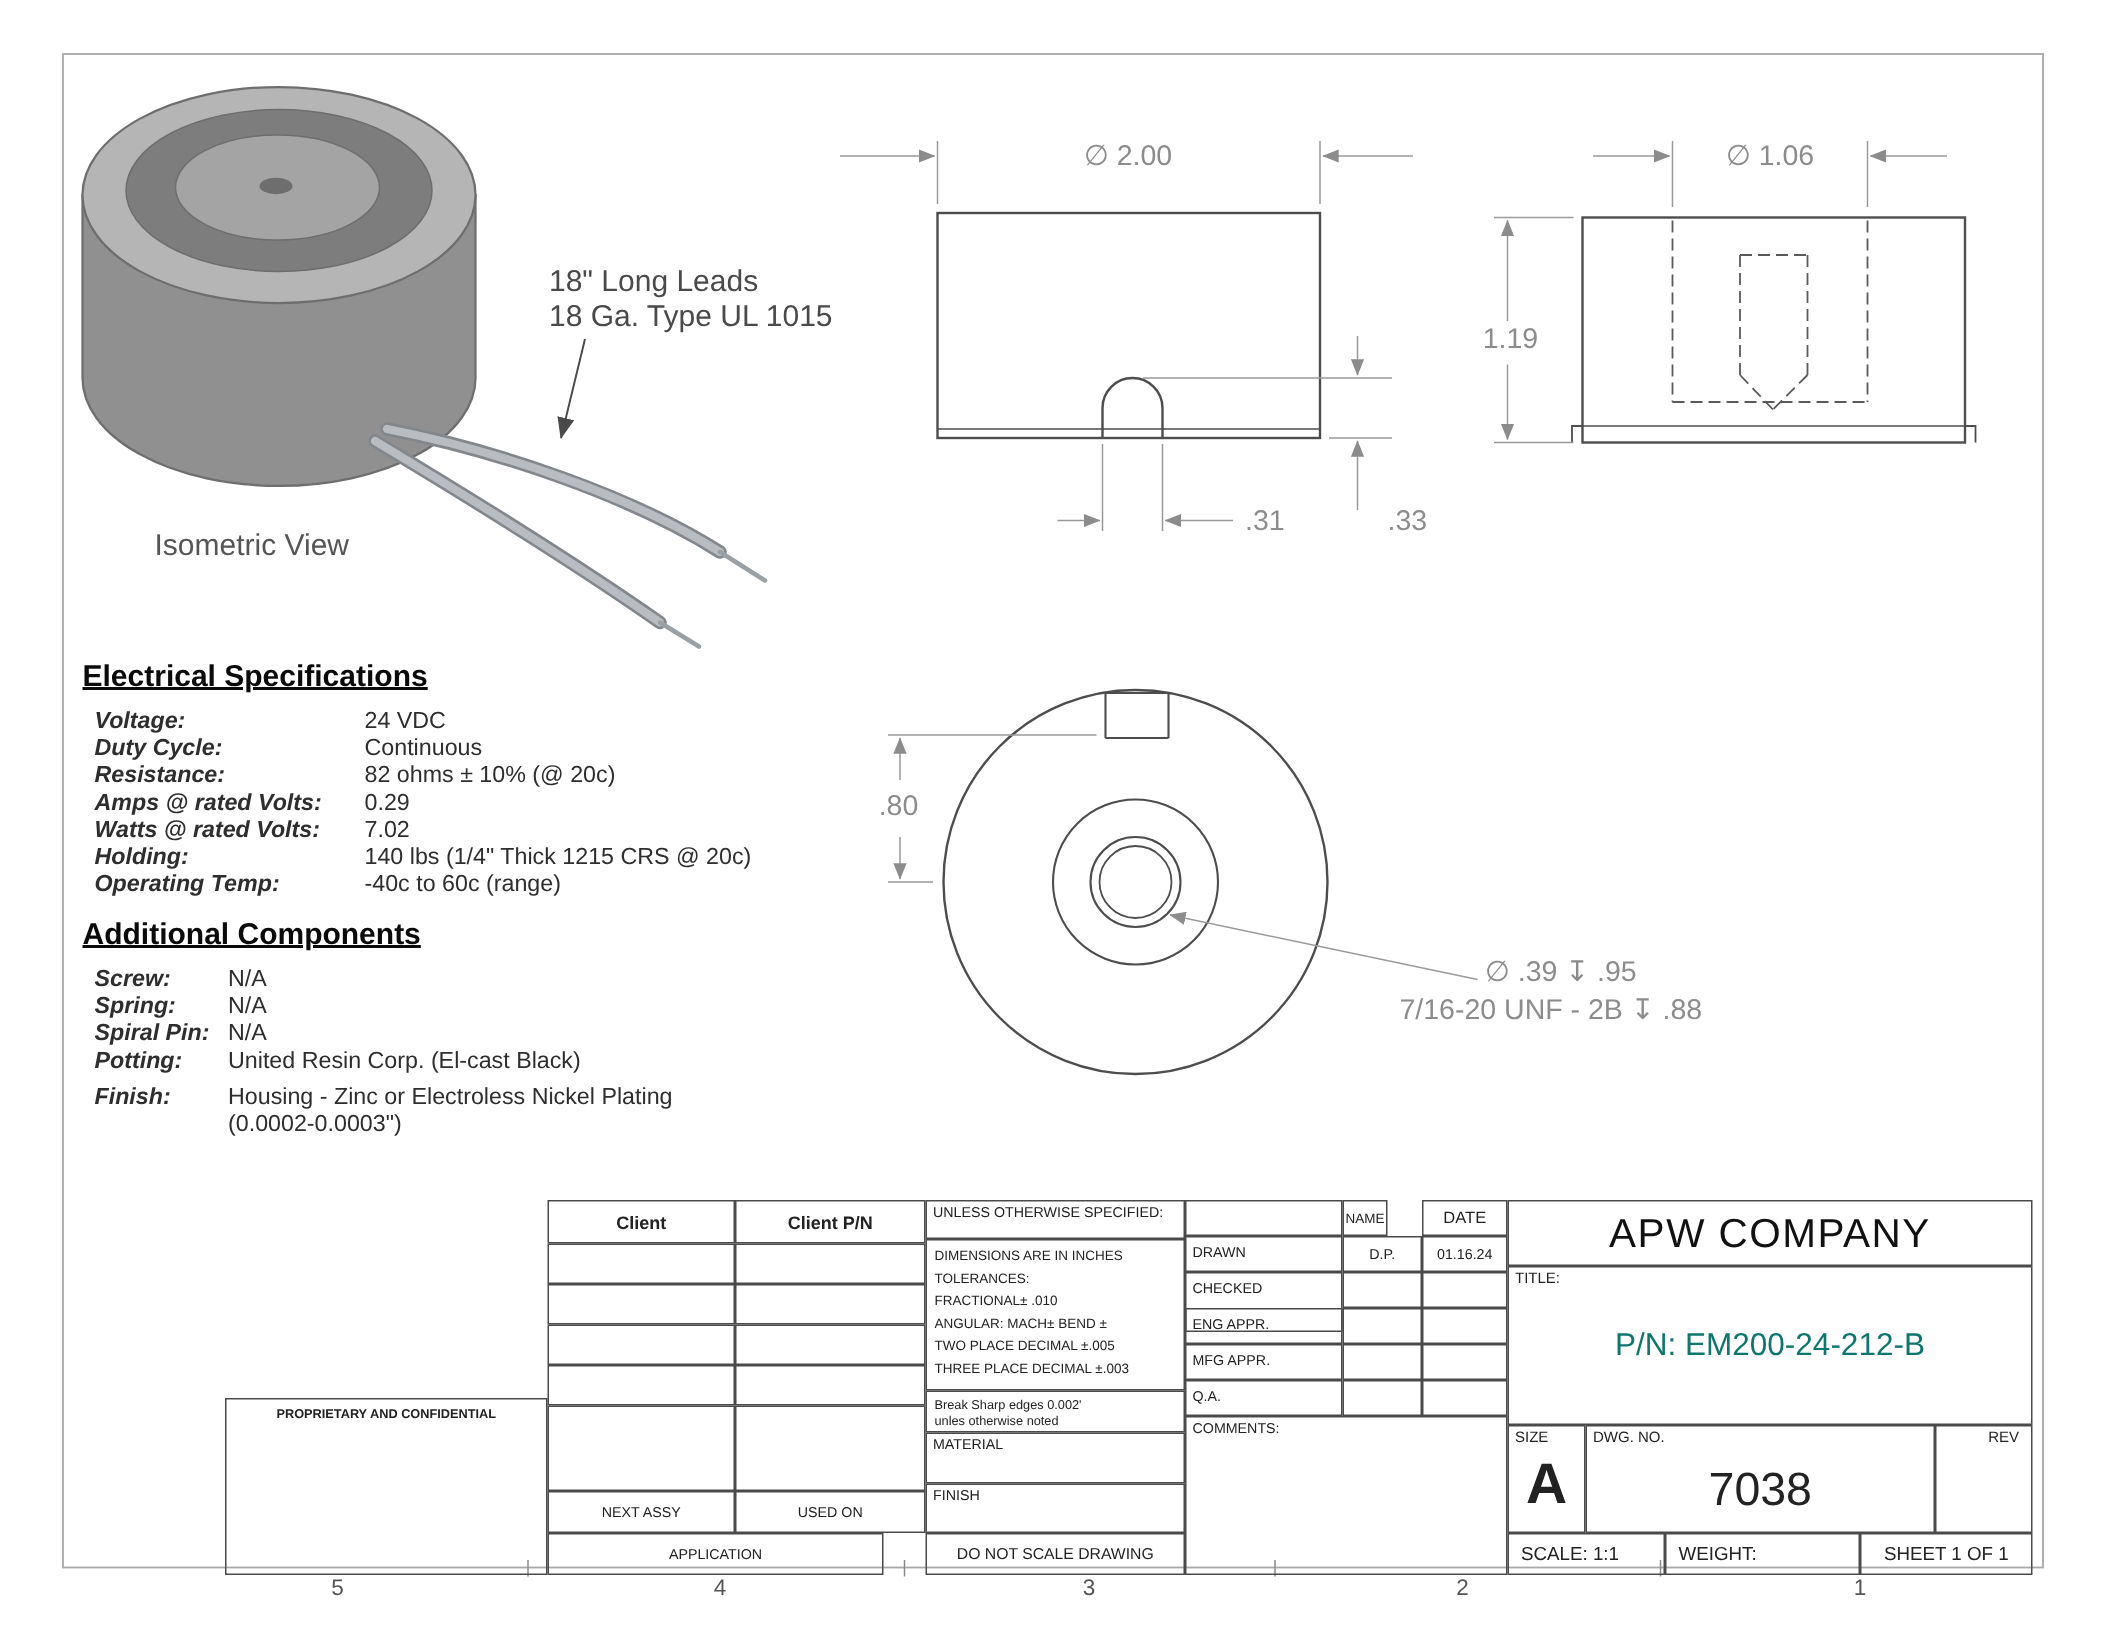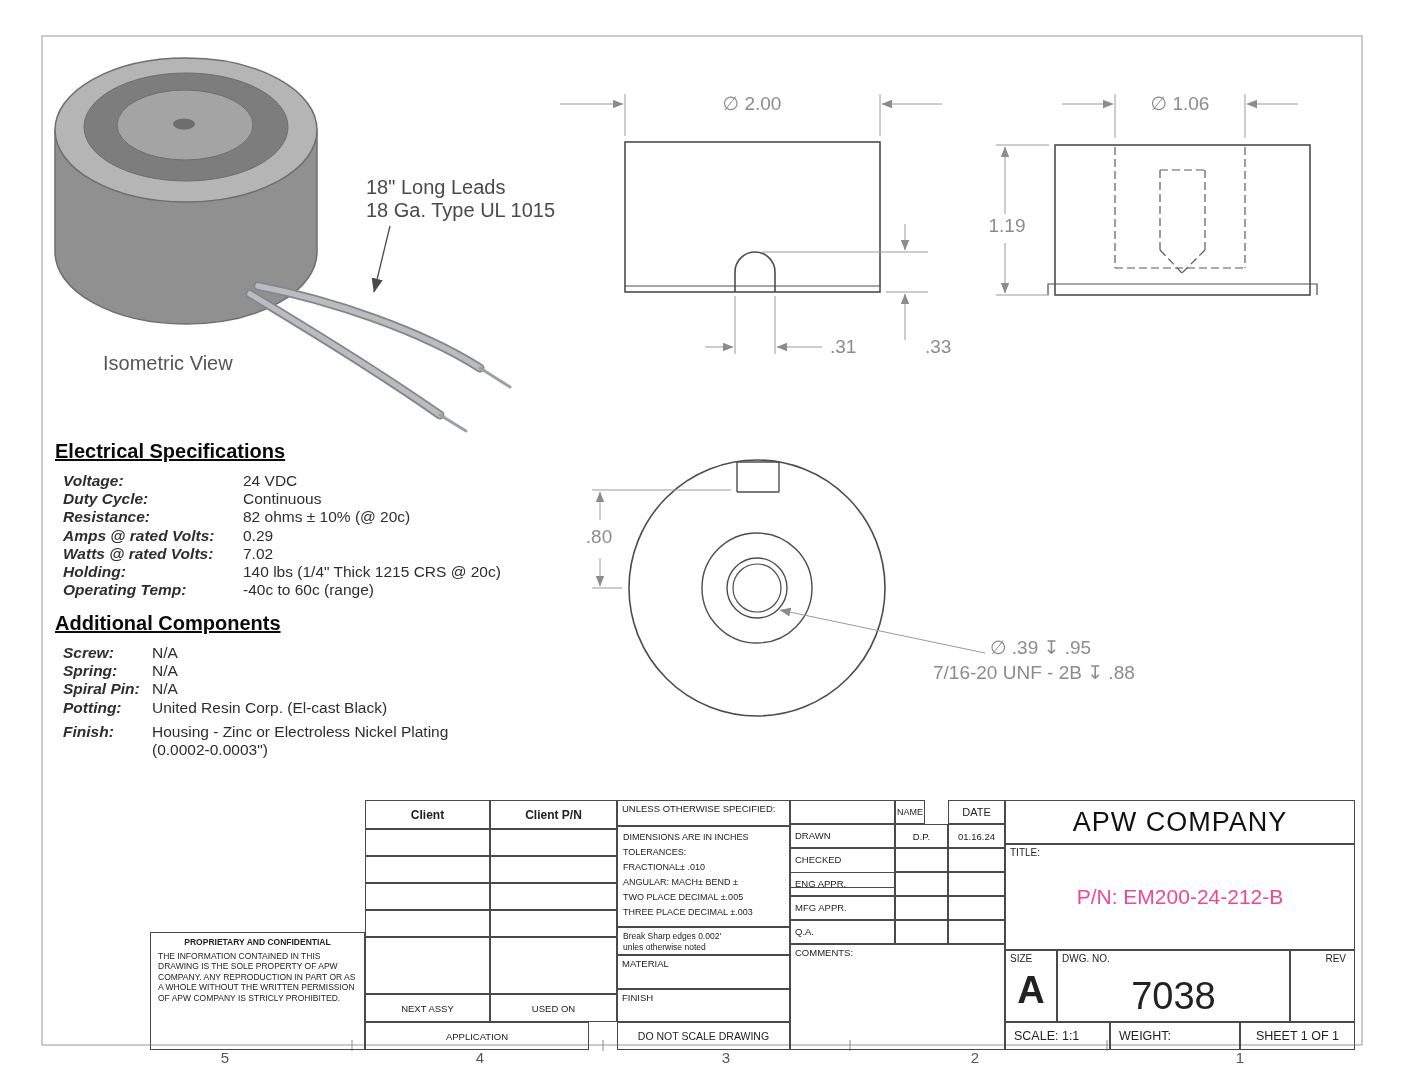--- a/index.html
+++ b/index.html
@@ -19,23 +19,23 @@
   .spec-value { flex:1; }
 
   .cell { position:absolute; border:1px solid #4a4a4a; color:#222; font-size:9.5px; }
   .c-center { display:flex; align-items:center; justify-content:center; }
   .c-pad { padding:2px 4px; }
   .hdr-bold { font-weight:bold; font-size:12px; }
   .tol { font-size:9px; line-height:15px; color:#222; }
   .tiny { font-size:8.5px; line-height:10.5px; }
   .corner-label { position:absolute; top:2px; left:4px; font-size:10px; }
   .big-letter { font-size:38px; font-weight:bold; }
-  .big-num { font-size:38px; }
+  .big-num { font-size:31px; }
   .company { font-size:27px; letter-spacing:1px; color:#111; }
-  .pn { font-size:21px; color:#ec4899; }
+  .pn { font-size:21px; color:#0f766e; }
   .scale-row { font-size:12.5px; }
 </style>
 </head>
 <body>
 
 <svg width="1408" height="1088" viewBox="0 0 1408 1088">
   <defs>
     <marker id="ar" viewBox="0 0 10 8" refX="9.5" refY="4" markerWidth="11" markerHeight="9" orient="auto">
       <path d="M0,0 L10,4 L0,8 z" fill="#8c8c8c"></path>
     </marker>
@@ -220,21 +220,20 @@
   <div class="cell" style="left:215px; top:110px; width:125px; height:27px;"></div>
   <div class="cell" style="left:340px; top:110px; width:127px; height:27px;"></div>
   <div class="cell" style="left:215px; top:137px; width:125px; height:57px;"></div>
   <div class="cell" style="left:340px; top:137px; width:127px; height:57px;"></div>
   <div class="cell c-center" style="left:215px; top:194px; width:125px; height:28px;">NEXT ASSY</div>
   <div class="cell c-center" style="left:340px; top:194px; width:127px; height:28px;">USED ON</div>
   <div class="cell c-center" style="left:215px; top:222px; width:224px; height:28px;">APPLICATION</div>
 
   <div class="cell" style="left:0; top:132px; width:215px; height:118px; padding:4px 7px;">
     <div class="tiny" style="font-weight:bold; text-align:center; margin-bottom:3px;">PROPRIETARY AND CONFIDENTIAL</div>
-    <div class="tiny">THE INFORMATION CONTAINED IN THIS DRAWING IS THE SOLE PROPERTY OF APW COMPANY.  ANY REPRODUCTION IN PART OR AS A WHOLE WITHOUT THE WRITTEN PERMISSION OF APW COMPANY IS STRICLY PROHIBITED.</div>
   </div>
 
   <div class="cell c-pad" style="left:467px; top:0; width:173px; height:26px;">UNLESS OTHERWISE SPECIFIED:</div>
   <div class="cell" style="left:467px; top:26px; width:173px; height:101px; padding:3px 5px;">
     <div class="tol">DIMENSIONS ARE IN INCHES</div>
     <div class="tol">TOLERANCES:</div>
     <div class="tol">FRACTIONAL± .010</div>
     <div class="tol">ANGULAR: MACH±     BEND ±</div>
     <div class="tol">TWO PLACE DECIMAL     ±.005</div>
     <div class="tol">THREE PLACE DECIMAL  ±.003</div>

